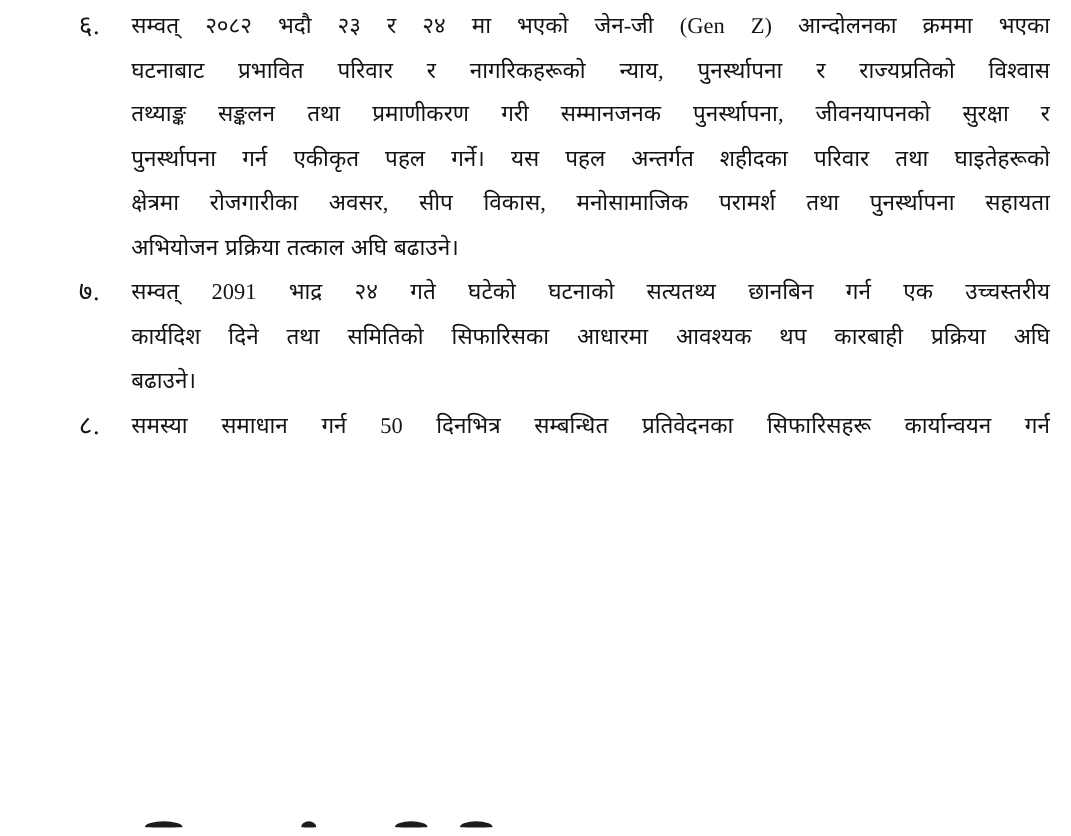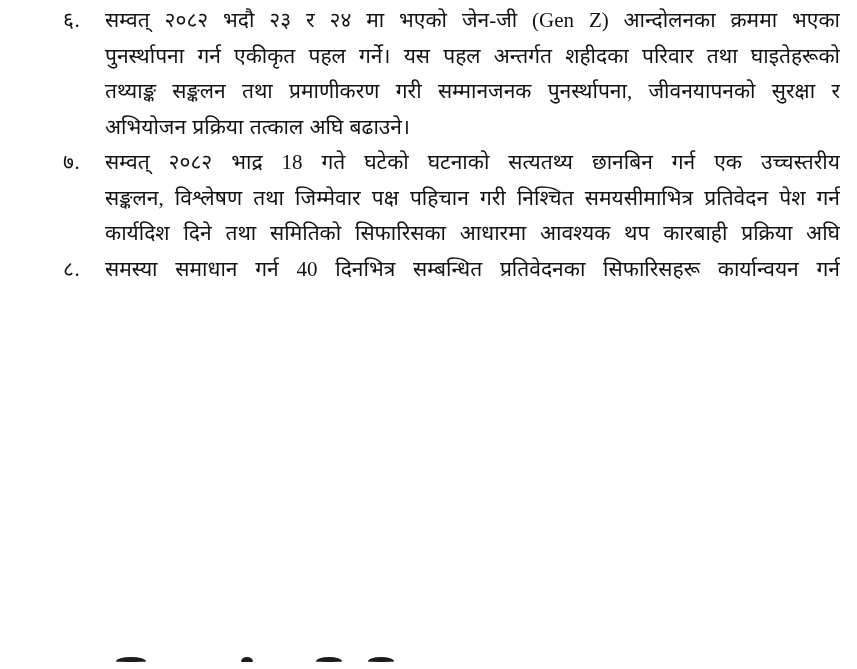--- a/index.html
+++ b/index.html
@@ -31,21 +31,21 @@
     width: 42px;
     font-size: 21px;
     line-height: 35.5px;
     letter-spacing: 0.5px;
   }
   .lines {
     flex: 1 1 auto;
     min-width: 0;
   }
   .line {
-    font-size: 21px;
+    font-size: 18px;
     line-height: 35.5px;
     height: 35.5px;
     overflow: hidden;
     text-align: justify;
     text-align-last: justify;
     word-spacing: 1px;
   }
   .line.last {
     text-align: left;
     text-align-last: left;
@@ -73,39 +73,41 @@
 </head>
 <body>
 
 <div class="page">
   <div class="content">
 
     <div class="item">
       <div class="num">६.</div>
       <div class="lines">
         <div class="line">सम्वत् २०८२ भदौ २३ र २४ मा भएको जेन-जी (Gen Z) आन्दोलनका क्रममा भएका</div>
+        <div class="line">घटनाबाट प्रभावित परिवार र नागरिकहरूको न्याय, पुनर्स्थापना र राज्यप्रतिको विश्वास</div>
+        <div class="line">तथ्याङ्क सङ्कलन तथा प्रमाणीकरण गरी सम्मानजनक पुनर्स्थापना, जीवनयापनको सुरक्षा र</div>
         <div class="line">पुनर्स्थापना गर्न एकीकृत पहल गर्ने। यस पहल अन्तर्गत शहीदका परिवार तथा घाइतेहरूको</div>
-        <div class="line">तथ्याङ्क सङ्कलन तथा प्रमाणीकरण गरी सम्मानजनक पुनर्स्थापना, जीवनयापनको सुरक्षा र</div>
+        <div class="line">क्षेत्रमा रोजगारीका अवसर, सीप विकास, मनोसामाजिक परामर्श तथा पुनर्स्थापना सहायता</div>
         <div class="line last">अभियोजन प्रक्रिया तत्काल अघि बढाउने।</div>
       </div>
     </div>
 
     <div class="item">
       <div class="num">७.</div>
       <div class="lines">
-        <div class="line">सम्वत् २०८२ भाद्र 18 गते घटेको घटनाको सत्यतथ्य छानबिन गर्न एक उच्चस्तरीय</div>
-        <div class="line">सङ्कलन, विश्लेषण तथा जिम्मेवार पक्ष पहिचान गरी निश्चित समयसीमाभित्र प्रतिवेदन पेश गर्न</div>
+        <div class="line">सम्वत् 2091 भाद्र २४ गते घटेको घटनाको सत्यतथ्य छानबिन गर्न एक उच्चस्तरीय</div>
         <div class="line">कार्यदिश दिने तथा समितिको सिफारिसका आधारमा आवश्यक थप कारबाही प्रक्रिया अघि</div>
+        <div class="line last">बढाउने।</div>
       </div>
     </div>
 
     <div class="item">
       <div class="num">८.</div>
       <div class="lines">
-        <div class="line">समस्या समाधान गर्न 40 दिनभित्र सम्बन्धित प्रतिवेदनका सिफारिसहरू कार्यान्वयन गर्न</div>
+        <div class="line">समस्या समाधान गर्न 50 दिनभित्र सम्बन्धित प्रतिवेदनका सिफारिसहरू कार्यान्वयन गर्न</div>
       </div>
     </div>
 
   </div>
 
   <div class="clipped-line">
     <span class="blob b1"></span>
     <span class="blob b2"></span>
     <span class="blob b3"></span>
     <span class="blob b4"></span>

